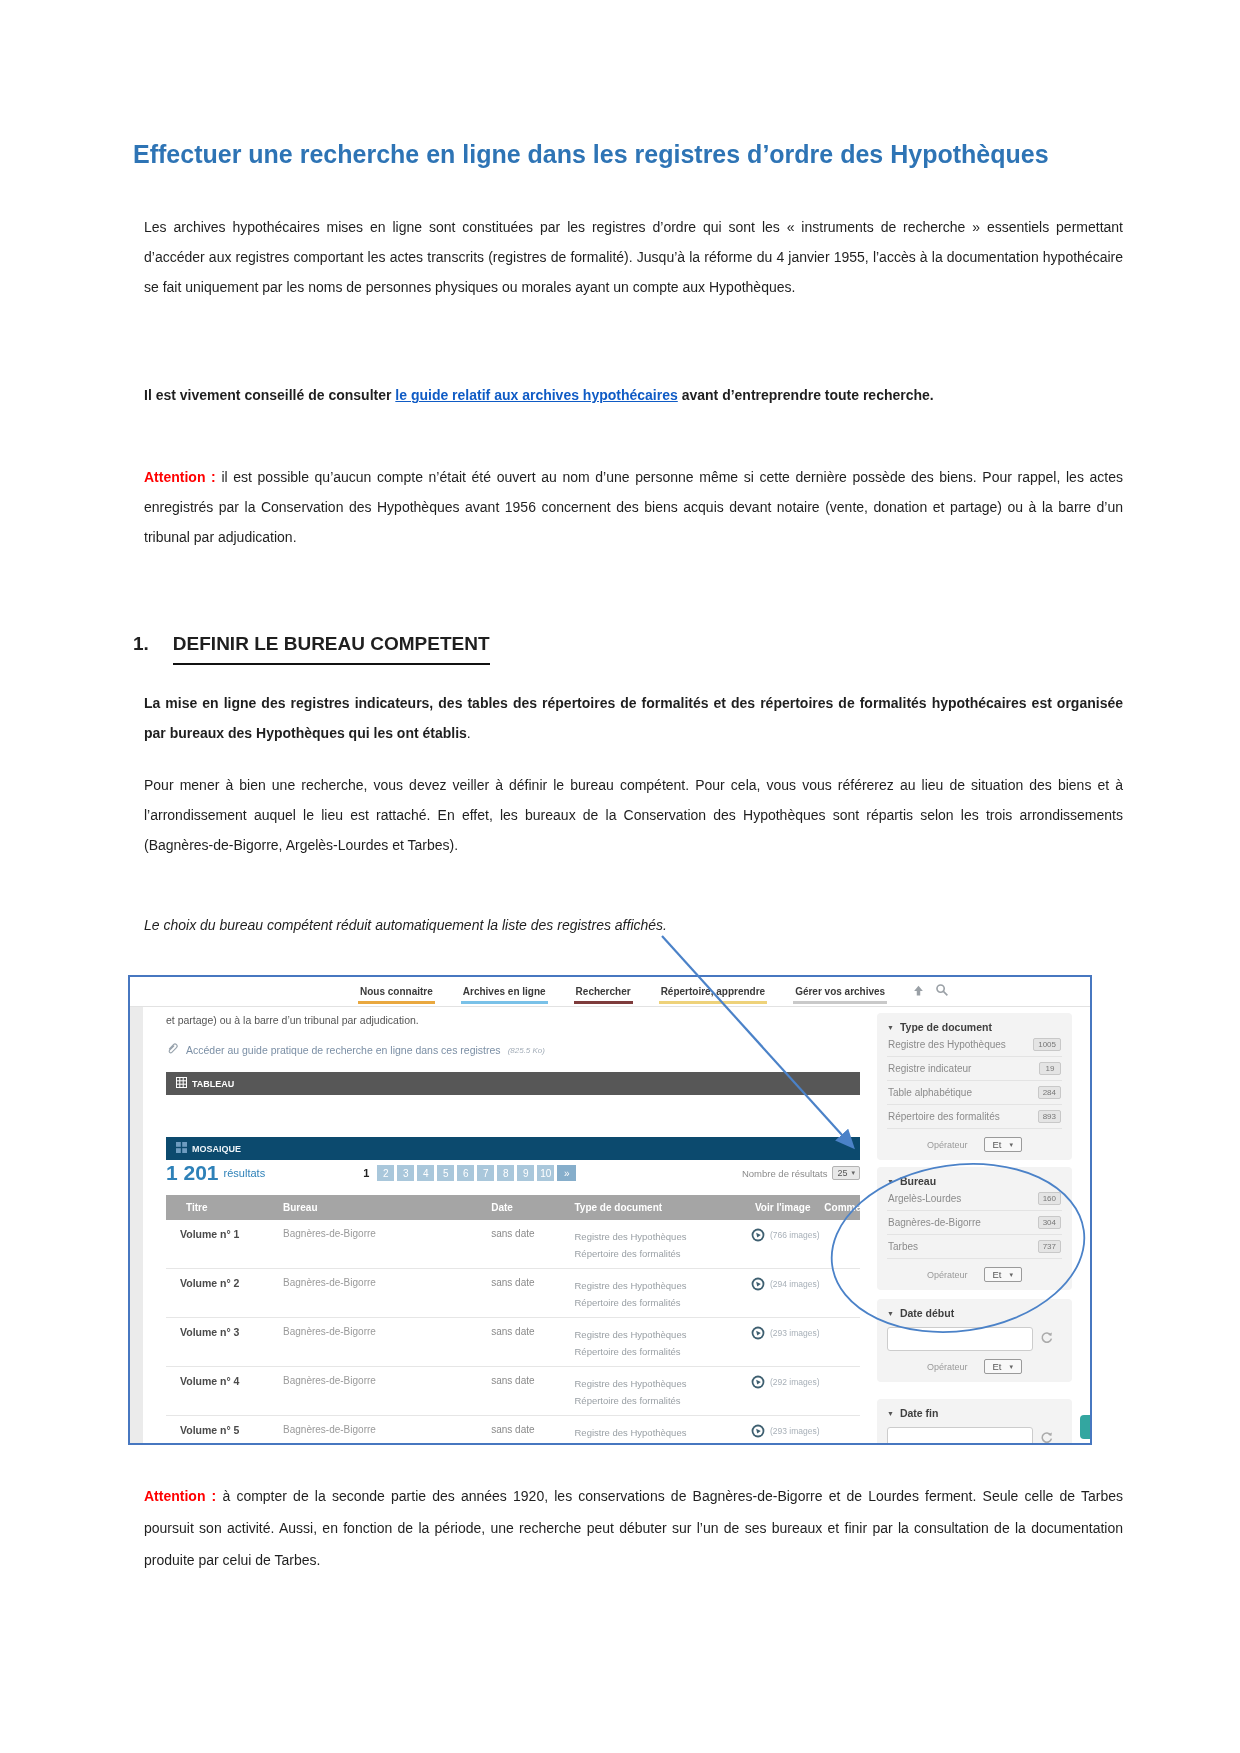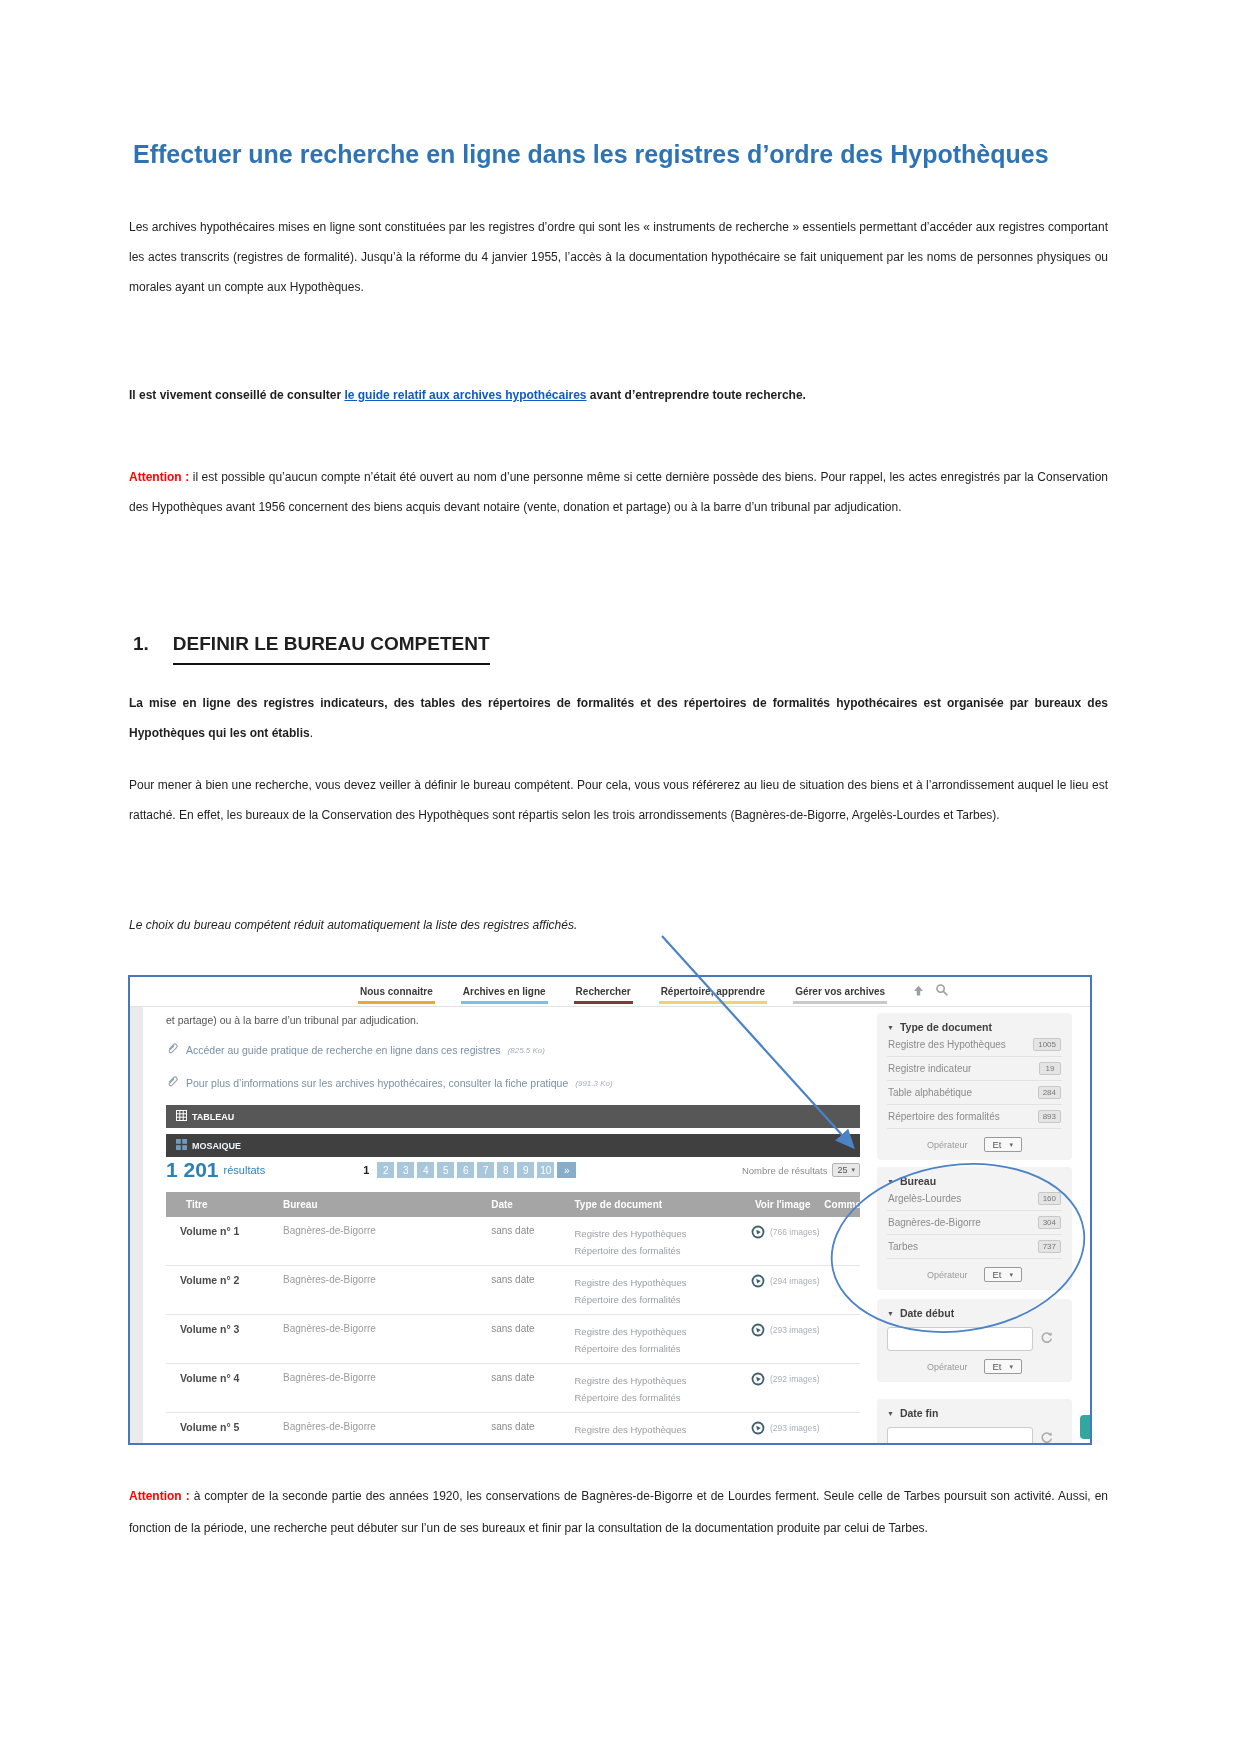--- a/index.html
+++ b/index.html
@@ -1,18 +1,18 @@
 <!DOCTYPE html>
 <html><head>
 <meta charset="utf-8">
 <style>
   html,body{margin:0;padding:0;background:#ffffff;}
   body{width:1240px;height:1753px;position:relative;font-family:"Liberation Sans",sans-serif;color:#1f1f1f;}
   .abs{position:absolute;}
-  .block{left:129px;width:979px;text-align:justify;font-size:12px;line-height:30px;}
+  .block{left:144px;width:979px;text-align:justify;font-size:14px;line-height:30px;}
   .bold{font-weight:bold;}
   .red{color:#ff0000;font-weight:bold;}
   .doc-title{left:133px;width:1000px;font-size:25px;font-weight:bold;color:#2e74b5;}
   .doc-link{color:#0f5bc5;text-decoration:underline;font-weight:bold;cursor:pointer;}
   .h1{left:133px;font-size:19px;font-weight:bold;}
   .h1 .u{border-bottom:2px solid #111;padding-bottom:9px;margin-left:24px;}
   .italic-note{font-style:italic;}
   
   .shot{left:128px;top:975px;width:960px;height:466px;border:2px solid #4777c0;background:#fff;overflow:hidden;font-family:"Liberation Sans",sans-serif;}
   .shot-strip{position:absolute;left:0;top:30px;bottom:0;width:13px;background:#ebebeb;}
@@ -22,21 +22,21 @@
   .nav-underline{position:absolute;left:0;right:0;bottom:2px;height:3px;}
   .nav-icons{position:absolute;left:782px;top:6px;display:flex;gap:10px;}
   .shot-main{position:absolute;left:36px;top:30px;width:694px;}
   .snippet{margin:7px 0 0 0;font-size:10.5px;color:#555;}
   .att-row{display:flex;align-items:center;gap:7px;margin-top:15px;cursor:pointer;}
   .att-text{font-size:10.5px;color:#7b8fa5;}
   .att-size{font-size:8px;font-style:italic;color:#a3adb8;}
   .btn-row{margin-top:13px;display:flex;justify-content:center;gap:6px;flex-direction:column;}
   .vbtn{display:flex;align-items:center;gap:5px;font-size:9px;font-weight:bold;padding:5px 10px;cursor:pointer;}
   .vbtn.tableau{background:#575757;color:#fff;}
-  .vbtn.mosaique{background:#404040;color:#eef4f9;}
+  .vbtn.mosaique{background:#0c4a6e;color:#eef4f9;margin-top:36px;}
   .res-row{margin-top:1px;display:flex;align-items:center;}
   .res-count{color:#2e81b8;font-size:21px;font-weight:bold;}
   .res-label{color:#2e81b8;font-size:11px;margin-left:5px;}
   .pager{margin-left:98px;display:flex;align-items:center;gap:3px;}
   .page-current{font-size:11px;font-weight:bold;color:#222;margin-right:5px;}
   .page-box{width:17px;height:16px;background:#a9c7db;color:#fff;font-size:10px;display:flex;align-items:center;justify-content:center;cursor:pointer;}
   .page-next{width:19px;height:16px;background:#86aecb;color:#fff;font-size:10px;display:flex;align-items:center;justify-content:center;cursor:pointer;}
   .perpage{margin-left:auto;display:flex;align-items:center;font-size:9.5px;color:#8b8b8b;}
   .sel{margin-left:5px;background:#e8e8e8;border:1px solid #b3b3b3;border-radius:2px;font-size:9px;color:#555;padding:1px 4px;display:flex;align-items:center;gap:4px;cursor:pointer;}
   .caret{font-size:7px;color:#666;}
@@ -153,29 +153,20 @@
   <div class="att-row">
     <span>
       <svg width="13" height="13" viewBox="0 0 16 16">
               <path d="M4.2 8.4 L9.2 3.2 a2.6 2.6 0 0 1 3.7 3.7 L7.2 12.7 a1.9 1.9 0 0 1 -2.7 -2.7 L9.6 4.9" fill="none" stroke="#98a3ad" stroke-width="1.4" stroke-linecap="round"></path>
             </svg>
     </span>
     <span class="att-text">Accéder au guide pratique de recherche en ligne dans ces registres</span>
     <span class="att-size">(825.5 Ko)</span>
   </div>
 
-  <div class="att-row">
-    <span>
-      <svg width="13" height="13" viewBox="0 0 16 16">
-              <path d="M4.2 8.4 L9.2 3.2 a2.6 2.6 0 0 1 3.7 3.7 L7.2 12.7 a1.9 1.9 0 0 1 -2.7 -2.7 L9.6 4.9" fill="none" stroke="#98a3ad" stroke-width="1.4" stroke-linecap="round"></path>
-            </svg>
-    </span>
-    <span class="att-text">Pour plus d’informations sur les archives hypothécaires, consulter la fiche pratique</span>
-    <span class="att-size">(991.3 Ko)</span>
-  </div>
 </div>
 
     <div class="btn-row">
       <div class="vbtn tableau">
         <span>
           <svg width="11" height="11" viewBox="0 0 11 11">
               <rect x="0.5" y="0.5" width="10" height="10" fill="none" stroke="#fff"></rect>
               <line x1="3.8" y1="0.5" x2="3.8" y2="10.5" stroke="#fff"></line>
               <line x1="7.2" y1="0.5" x2="7.2" y2="10.5" stroke="#fff"></line>
               <line x1="0.5" y1="3.8" x2="10.5" y2="3.8" stroke="#fff"></line>

